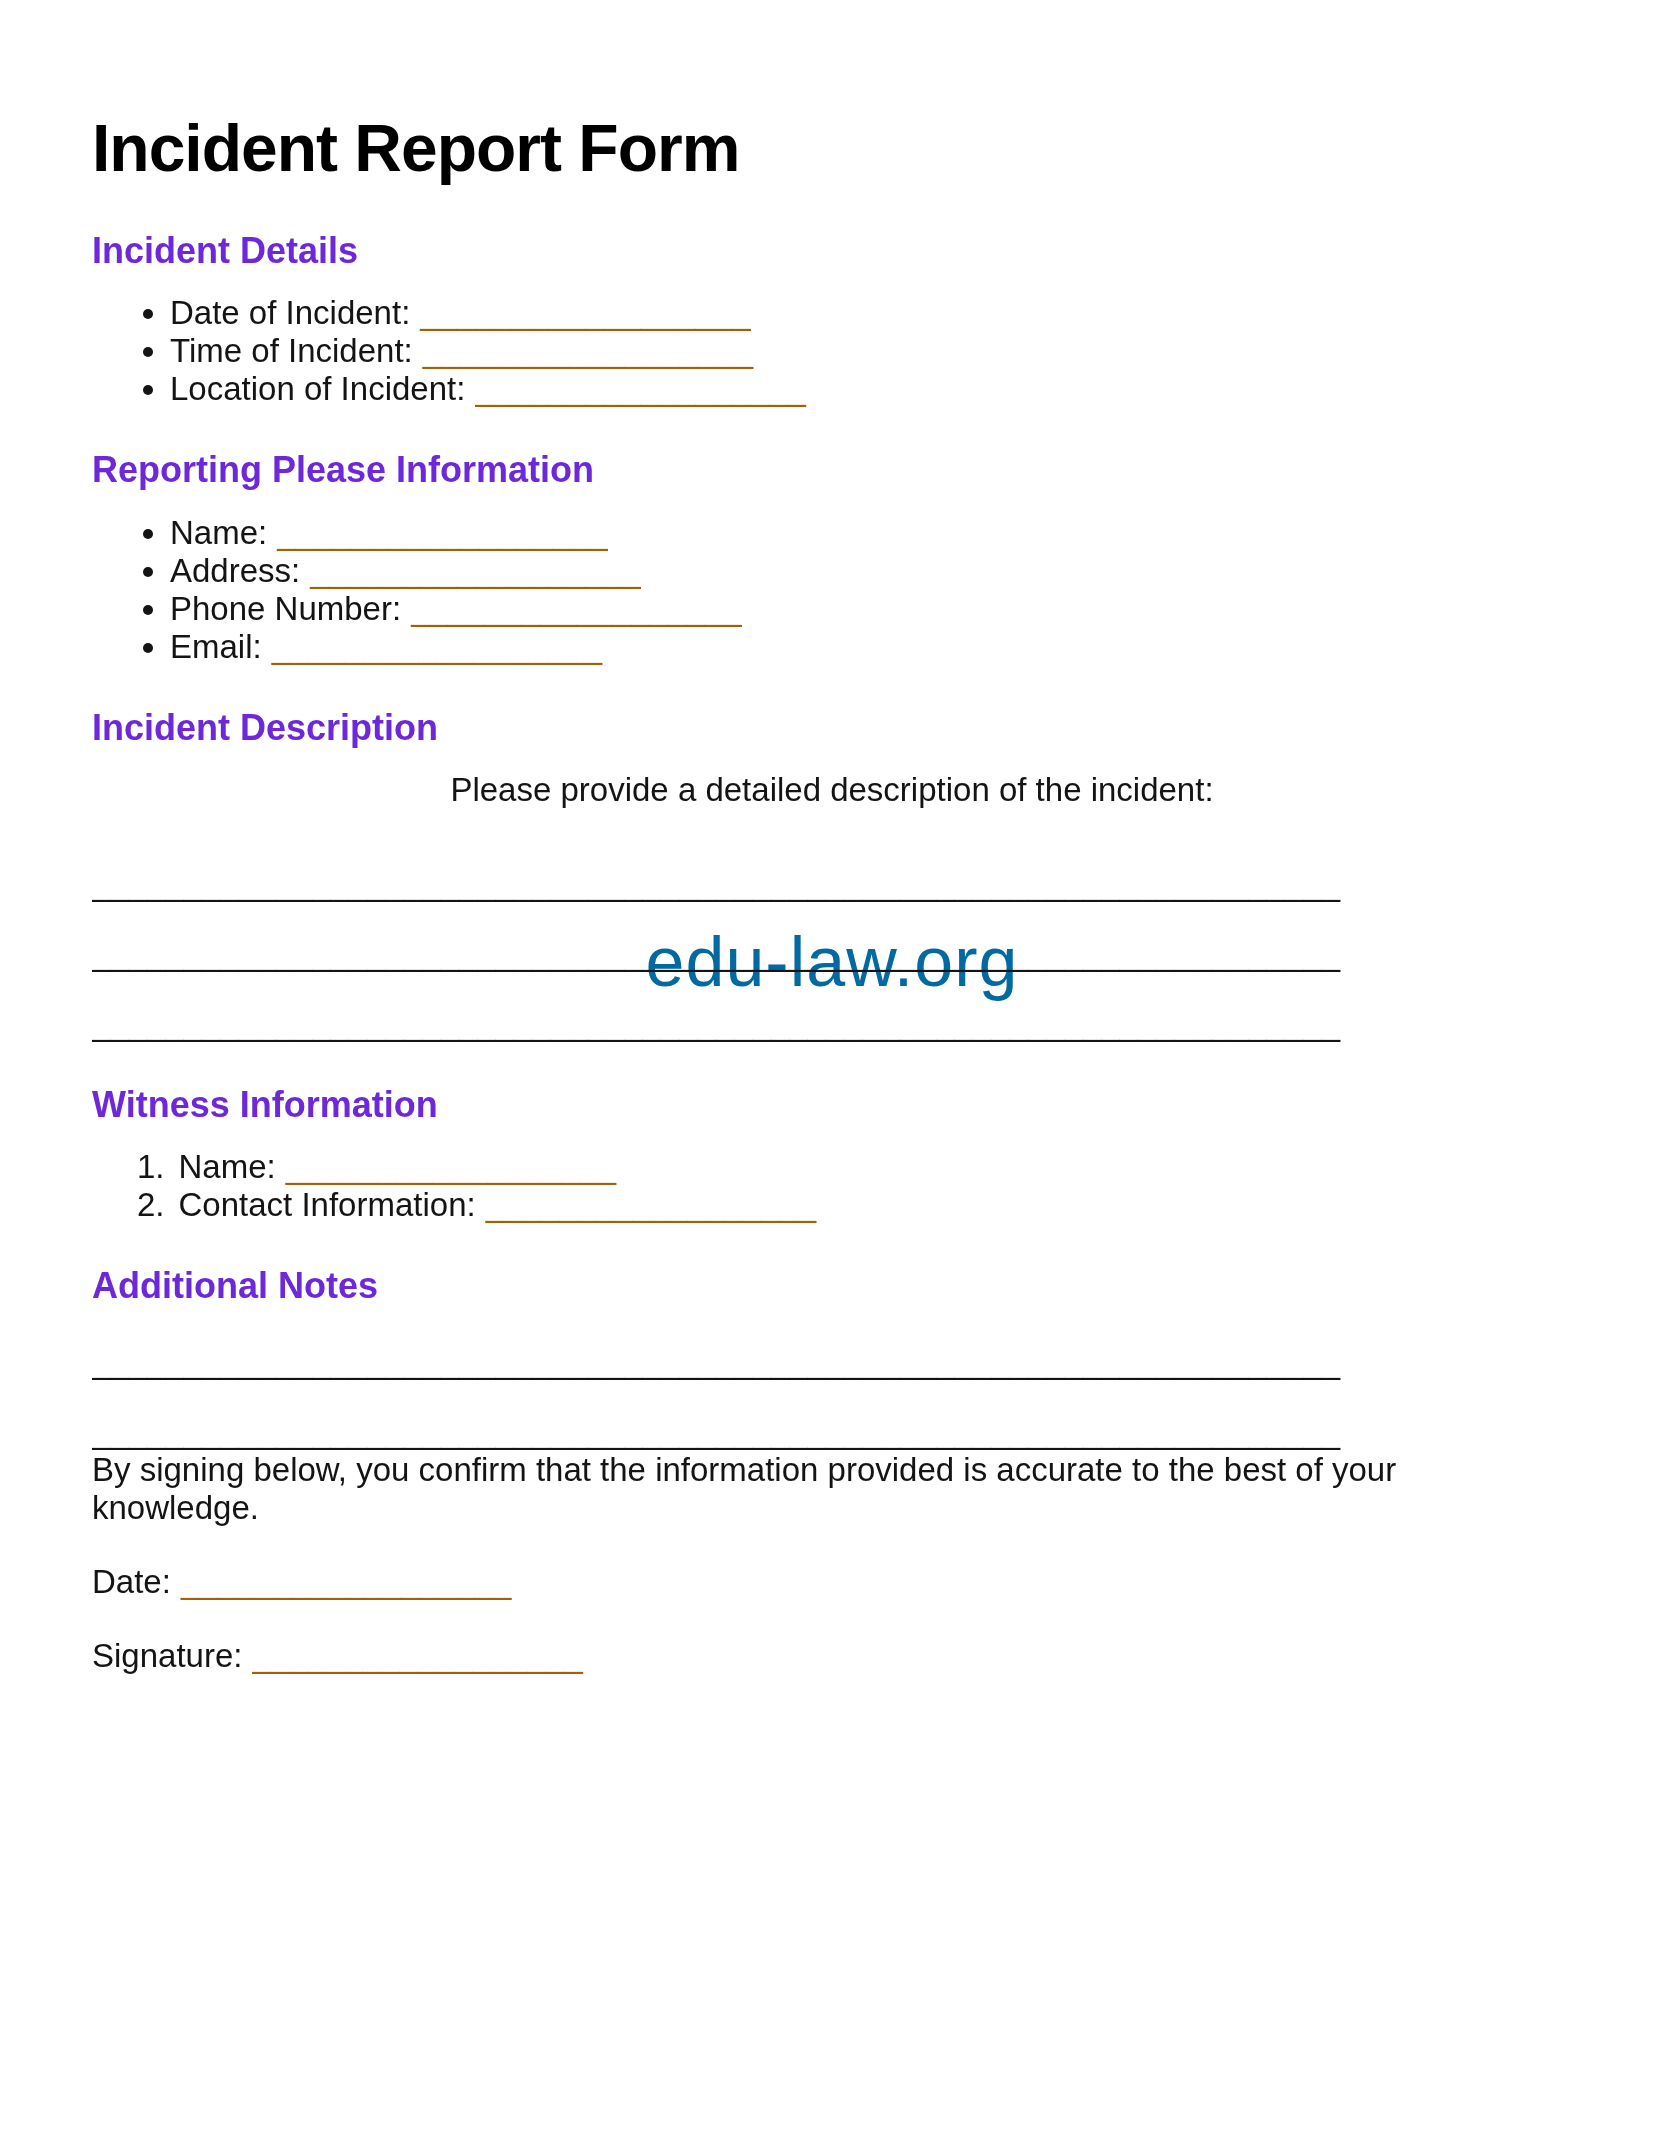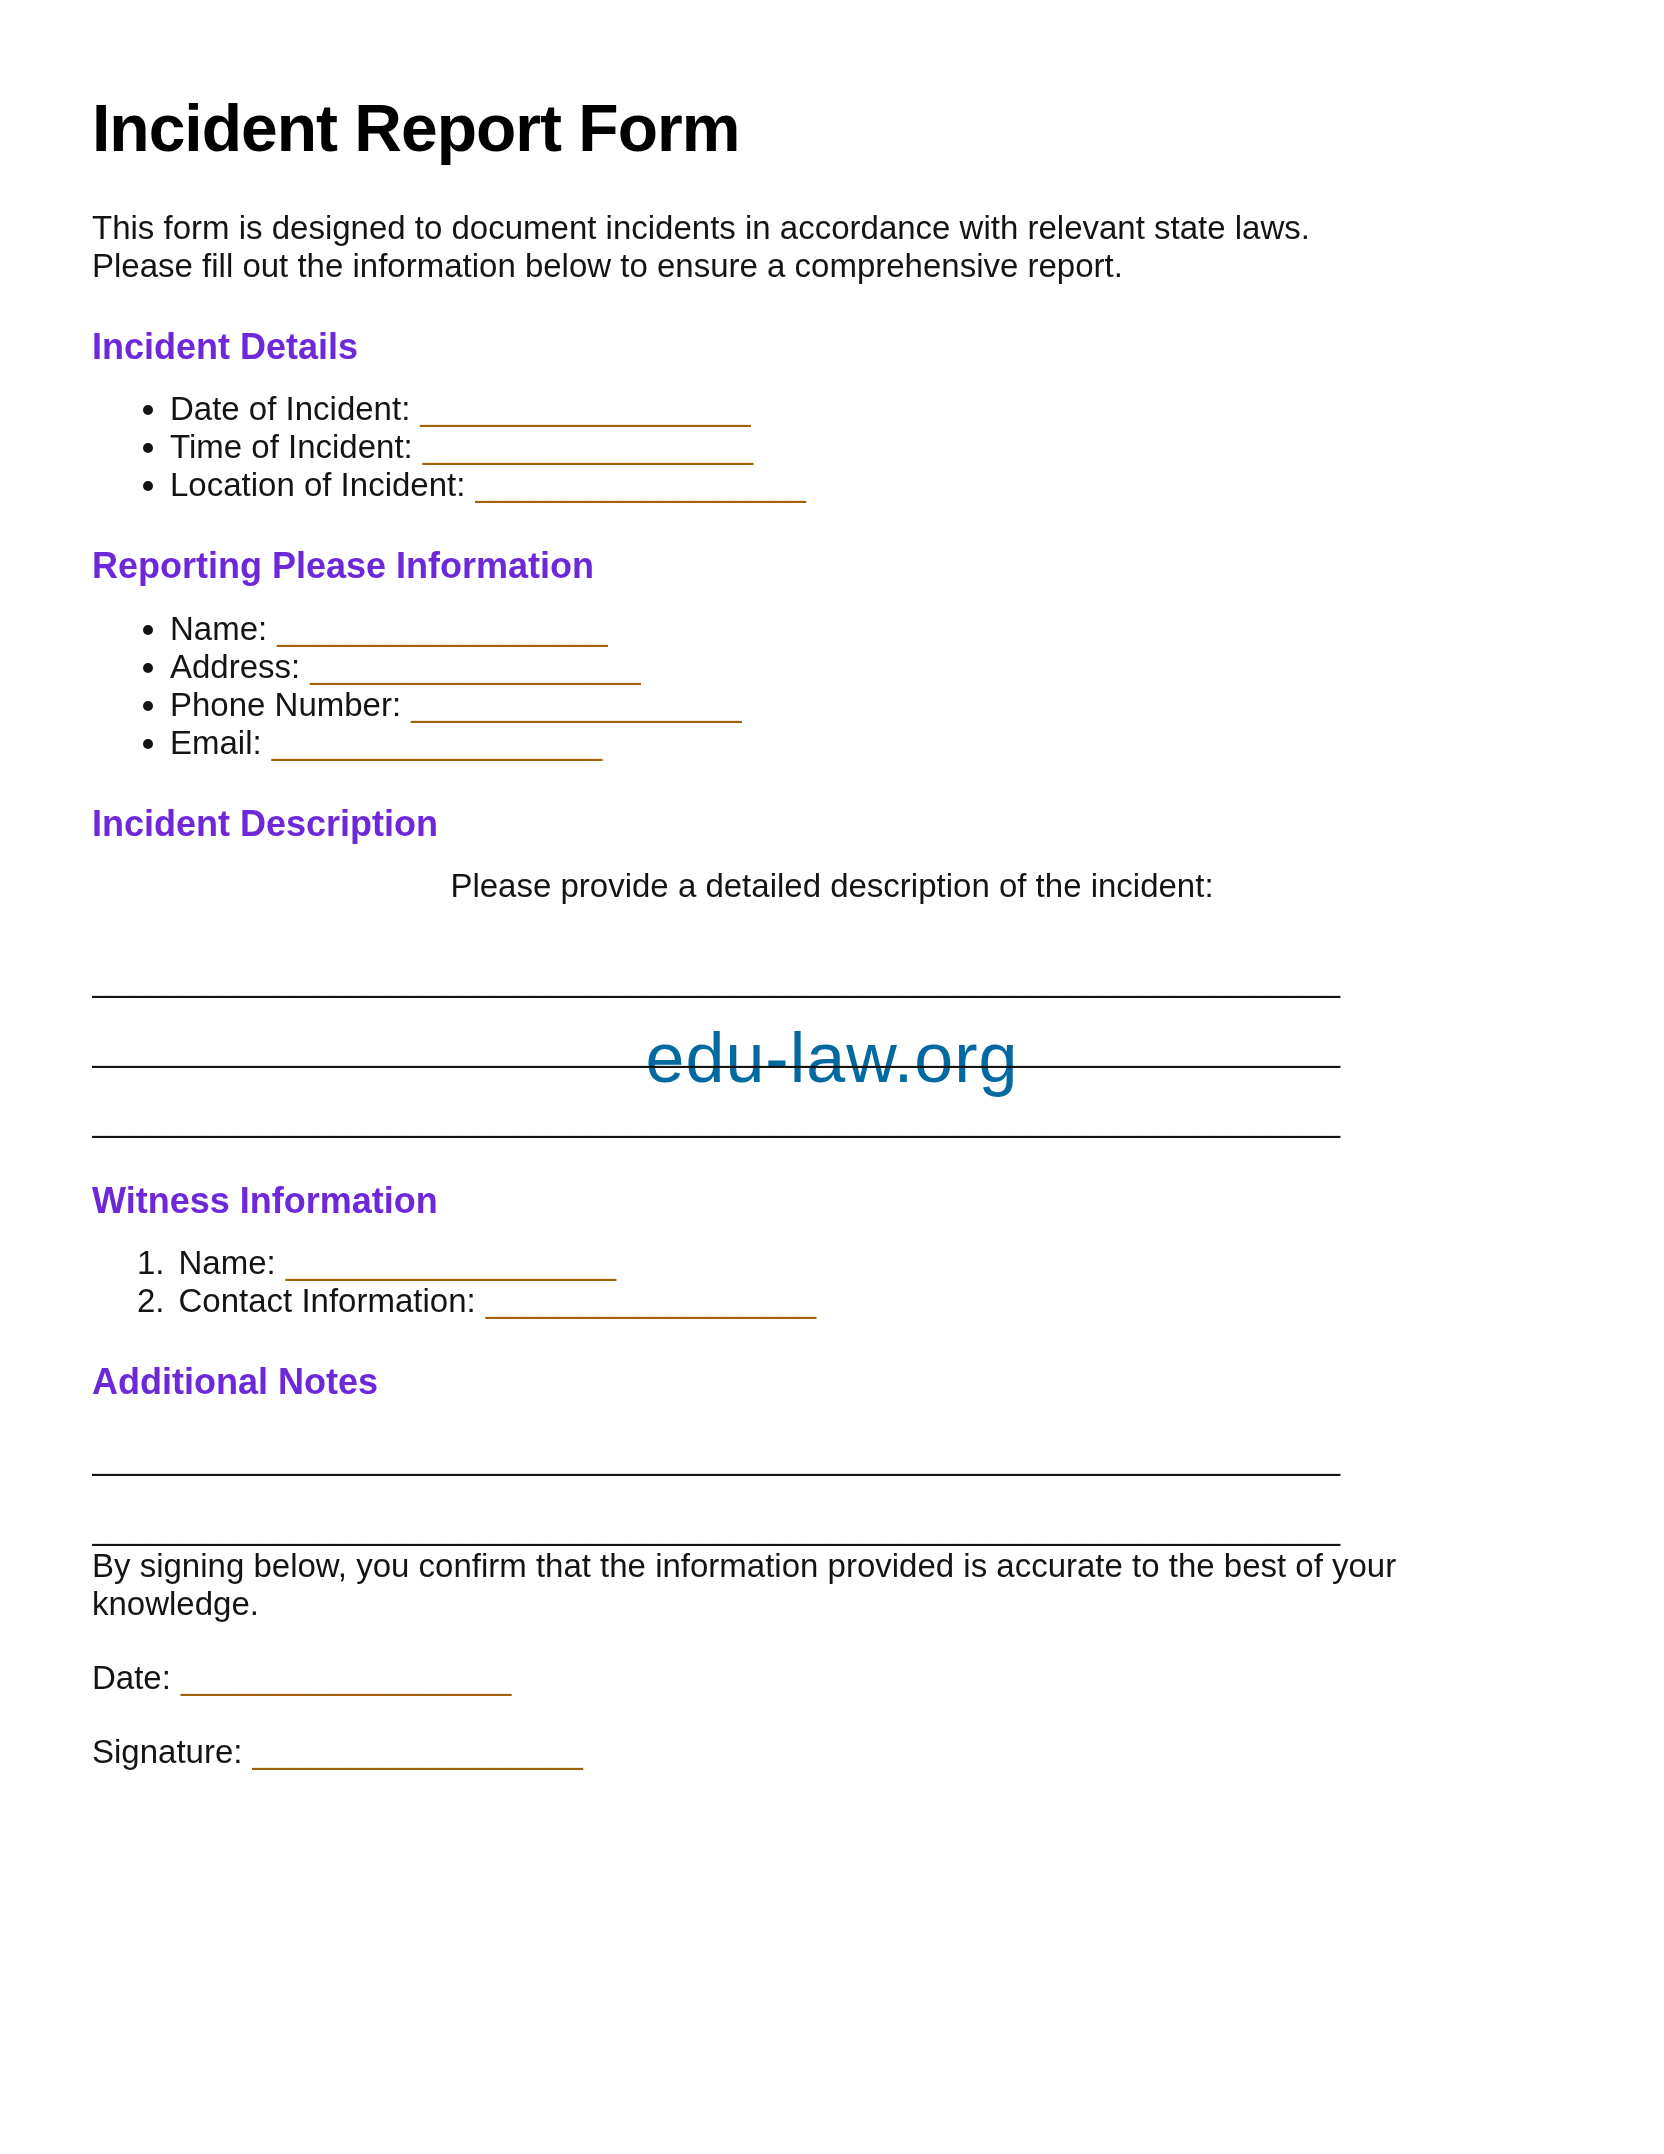--- a/index.html
+++ b/index.html
@@ -1,21 +1,21 @@
 <!DOCTYPE html>
 <html><head>
 <meta charset="utf-8">
 <style>
   html, body { margin: 0; padding: 0; background: #ffffff; }
   .page {
     position: relative;
     width: 1664px;
     height: 2154px;
     box-sizing: border-box;
-    padding: 64px 92px;
+    padding: 84px 92px;
     background: #ffffff;
     overflow: hidden;
     font-family: "Liberation Sans", "DejaVu Sans", sans-serif;
     font-size: 33px;
     line-height: 38px;
     color: #141414;
   }
   h1.doc-title {
     margin: 30px 0 46px 0;
     font-size: 66px;
@@ -87,24 +87,20 @@
 
   .sig-field { margin: 36px 0 0 0; }
 </style>
 </head>
 <body>
 
 <div class="page">
 
   <h1 class="doc-title">Incident Report Form</h1>
 
-  <p class="para">
-    <span class="line">This form is designed to document incidents in accordance with relevant state laws.</span>
-    <span class="line">Please fill out the information below to ensure a comprehensive report.</span>
-  </p>
 
   <h2 class="section-heading">Incident Details</h2>
   <ul class="field-list">
     <li>
       <span class="lbl">Date of Incident:</span><span class="blank">__________________</span>
     </li>
     <li>
       <span class="lbl">Time of Incident:</span><span class="blank">__________________</span>
     </li>
     <li>

